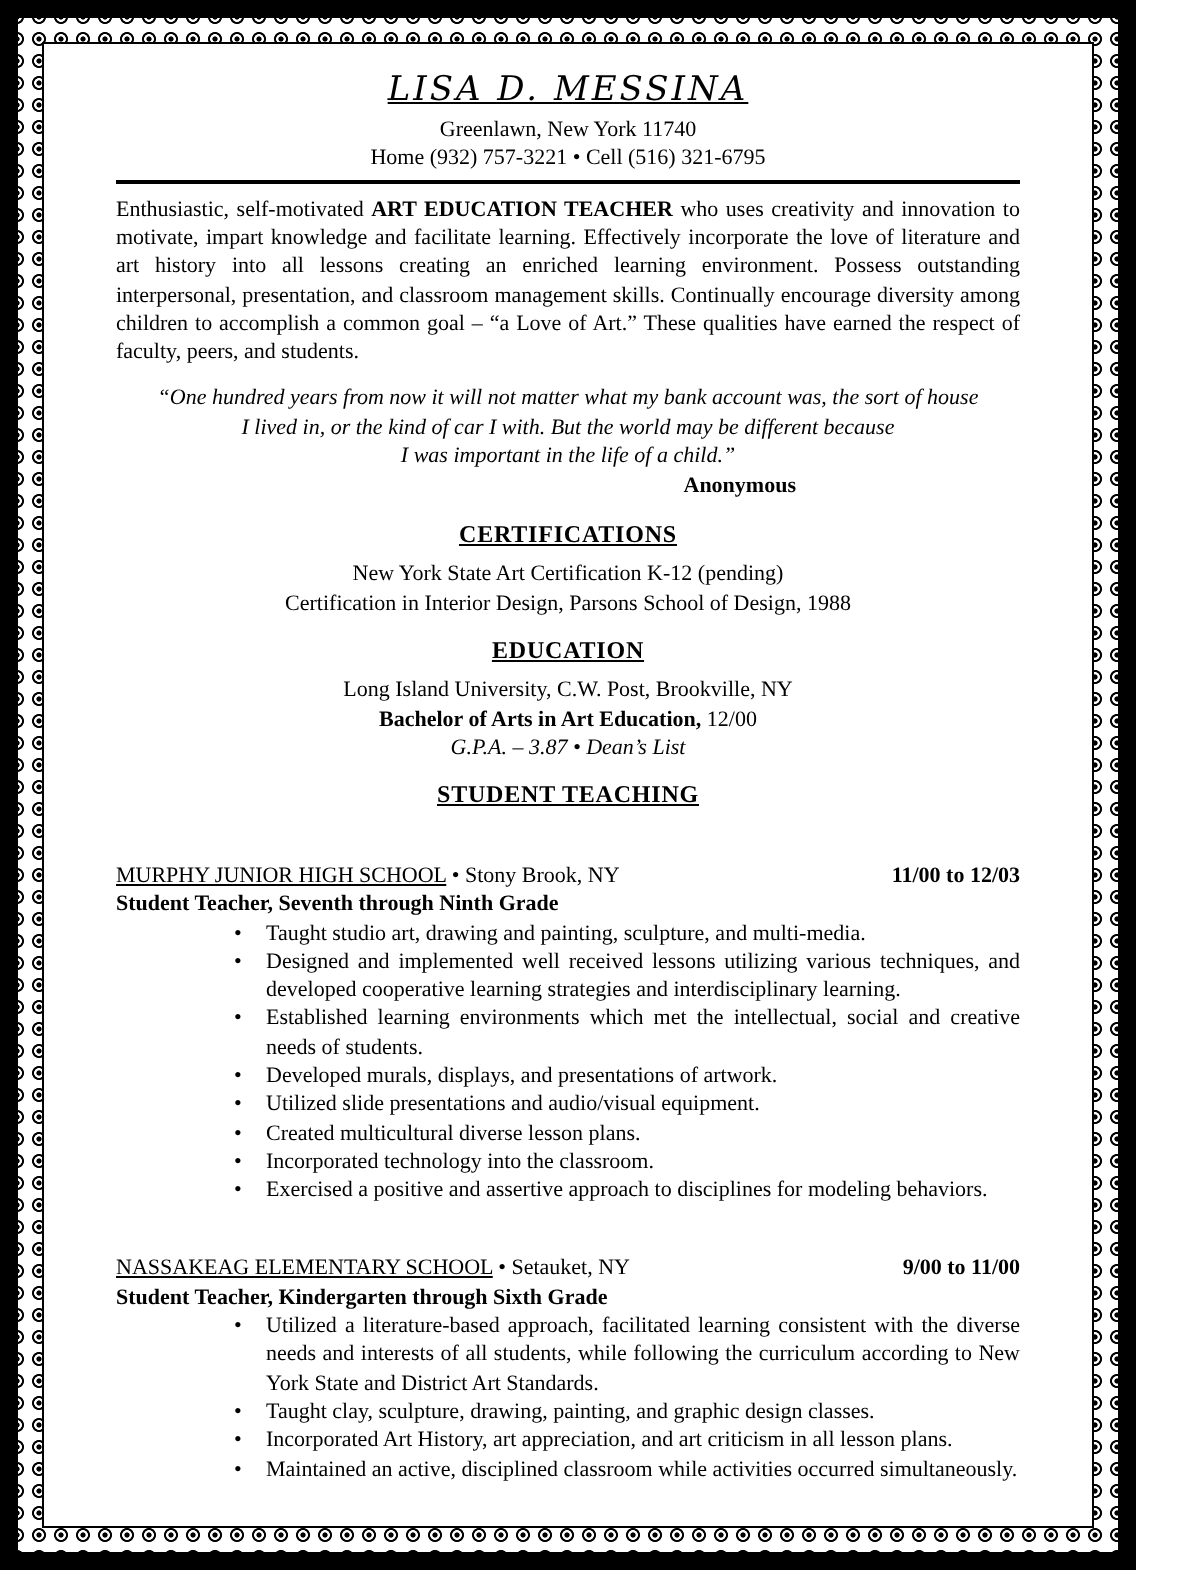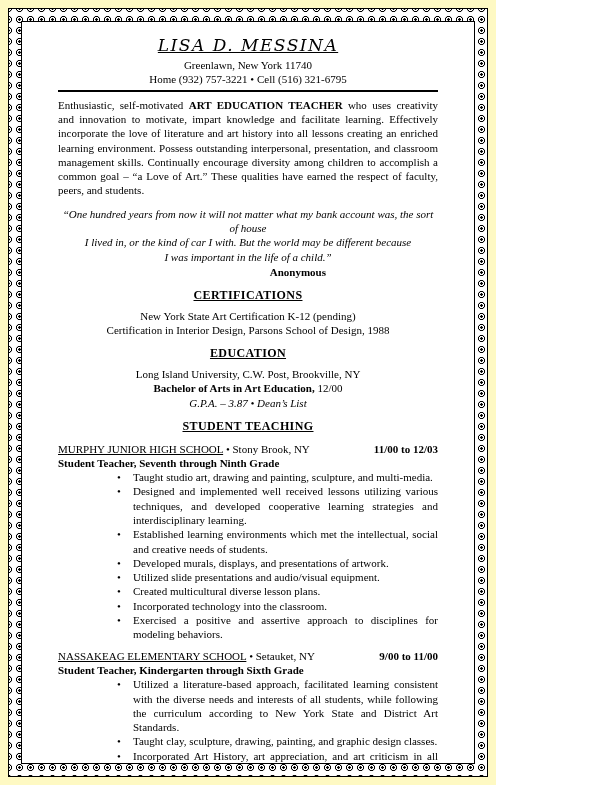--- a/index.html
+++ b/index.html
@@ -2,23 +2,23 @@
 <html><head>
 <meta charset="utf-8">
 <style>
   html, body {
     margin: 0;
     padding: 0;
     background: #ffffff;
   }
   .page {
     position: relative;
-    width: 496px;
+    width: 568px;
     height: 785px;
-    background: #fef9c3;
+    background: #000000;
     font-family: "Liberation Serif", serif;
     color: #000;
   }
   
   .frame {
     position: absolute;
     top: 8px; left: 8px; right: 8px; bottom: 8px;
     border: 1px solid #000;
     background-color: #ffffff;
     background-image:
@@ -69,21 +69,21 @@
     font-style: italic;
     text-align: center;
   }
   .attribution {
     font-weight: bold;
     font-style: normal;
     text-align: right;
     margin-right: 112px;
     margin-top: 1px;
   }
-  .job-block { margin-top: 7px; }
+  .job-block { margin-top: 25px; }
   .job-header {
     display: flex;
     justify-content: space-between;
     align-items: baseline;
   }
   .school-name { text-decoration: underline; }
   .job-dates { font-weight: bold; white-space: nowrap; }
   .job-title { font-weight: bold; }
   ul.bullets {
     margin: 0;

